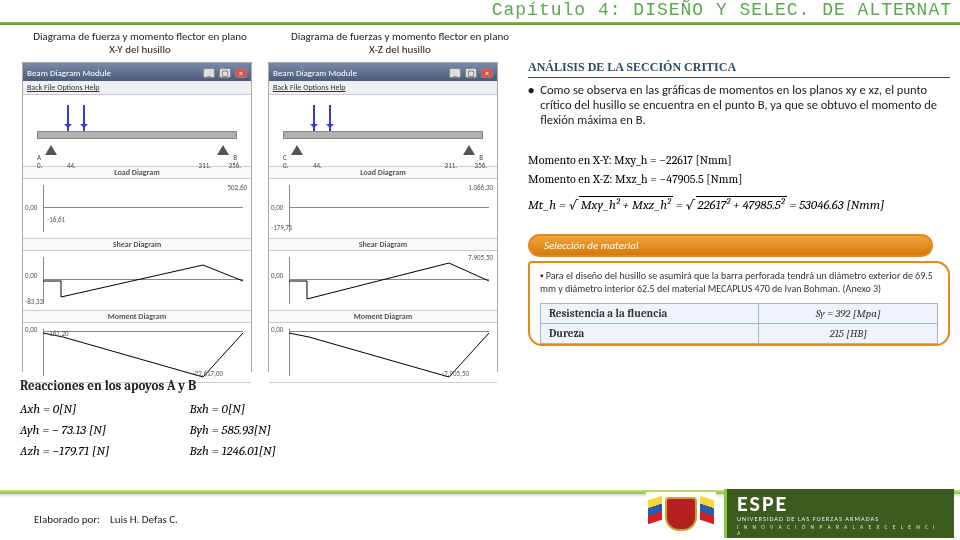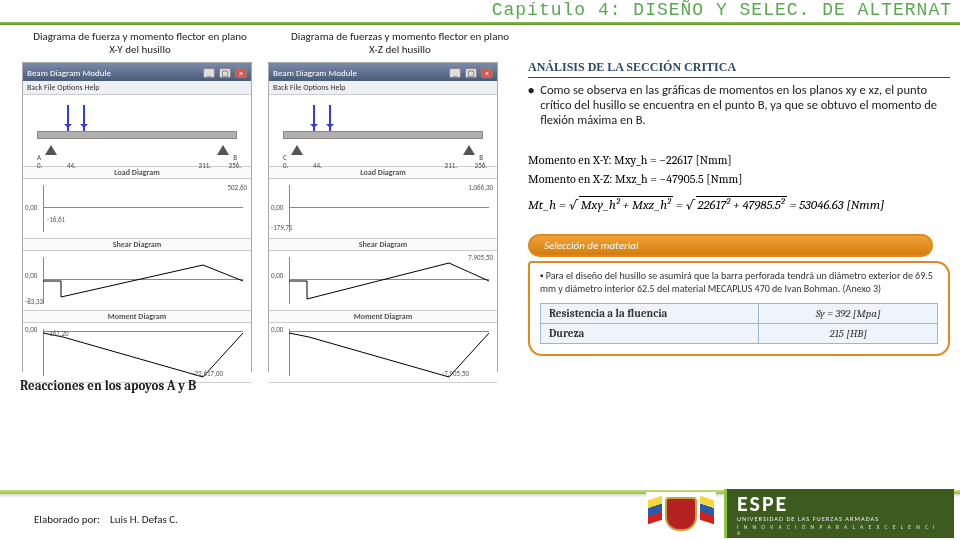--- a/index.html
+++ b/index.html
@@ -39,21 +39,21 @@
     padding:0 4px; font-size:9px; color:#fff;
   }
   .win-btns span{
     display:inline-block; width:12px; height:10px; background:#ddd;
     margin-left:2px; border:1px solid #888; border-radius:2px;
     text-align:center; line-height:8px; color:#333; font-size:8px;
   }
   .win-btns span.red{ background:#d9534f; color:#fff;}
   .menu-row{
     height:14px; background:#eef1f4; font-size:8px; color:#333;
-    padding:1px 4px; border-bottom:1px solid #ccc;
+    padding:1px 4px; border-bottom:1px solid #ccc;text-decoration:underline;
   }
   .beam-panel{
     height:72px; background:#fff; border-bottom:1px solid #ccc;
     position:relative;
   }
   .beam{ position:absolute; top:36px; left:14px; right:14px; height:8px;
     background:#b0b0b0; border:1px solid #888;}
   .arrow{ position:absolute; top:10px; width:2px; height:26px; background:#3a3ad6;}
   .arrow::after{ content:""; position:absolute; bottom:-1px; left:-3px;
     border:4px solid transparent; border-top-color:#3a3ad6;}
@@ -95,21 +95,21 @@
   .sqrt{ border-top:1px solid #000; padding:0 2px;}
   .material-pill{
     margin-top:22px; border:2px solid #e08a1e; border-radius:14px;
     padding:3px 14px; font-size:11px; font-style:italic; color:#fff;
     background:linear-gradient(#f0a238,#d47c0d); display:inline-block;
     width:96%;
   }
   .material-box{
     margin-top:4px; border:2px solid #e08a1e; border-radius:14px;
     border-top-left-radius:4px; border-top-right-radius:14px;
-    padding:6px 10px 10px 10px; font-size:10px; color:#333;
+    padding:6px 10px 0 10px; font-size:10px; color:#333;
   }
   .material-box ul{ list-style:none; }
   .material-box li::before{ content:"▪ "; }
   .prop-table{
     width:100%; margin-top:8px; border-collapse:collapse;
     font-family:Cambria,serif; font-size:11px;
   }
   .prop-table td{ border:1px solid #9db7cf; padding:3px 8px; background:#eef4fa;}
   .prop-table td:first-child{ font-weight:bold; width:55%; }
   .prop-table td:last-child{ font-style:italic; text-align:center;}
@@ -259,20 +259,32 @@
     <svg style="position:absolute;left:20px;top:8px" width="200" height="48">
         <polyline points="0,2 20,6 160,46 200,2" fill="none" stroke="#000"></polyline>
       </svg>
     <span style="position:absolute;left:2px;top:2px">0,00</span>
     <span style="position:absolute;right:28px;bottom:4px">-7.905,50</span>
   </div>
 </div>
 
 <div class="reactions">
   <div class="hdr">Reacciones en los apoyos A y B</div>
+  <div class="reac-cols">
+    <div>
+      <div>Axh = 0[N]</div>
+      <div>Ayh = − 73.13 [N]</div>
+      <div>Azh = −179.71 [N]</div>
+    </div>
+    <div>
+      <div>Bxh = 0[N]</div>
+      <div>Byh = 585.93[N]</div>
+      <div>Bzh = 1246.01[N]</div>
+    </div>
+  </div>
 </div>
 
 <div class="right-block">
   <div class="analysis-title">ANÁLISIS DE LA SECCIÓN CRITICA</div>
   <div class="bullet">
     <b>•</b>
       <span>Como se observa en las gráficas de momentos en los planos xy e xz, el punto crítico del husillo se encuentra en el punto B, ya que se obtuvo el momento de flexión máxima en B.</span>
   </div>
   <div class="moment-list">
     <div>Momento en X-Y: Mxy_h = −22617 [Nmm]</div>

